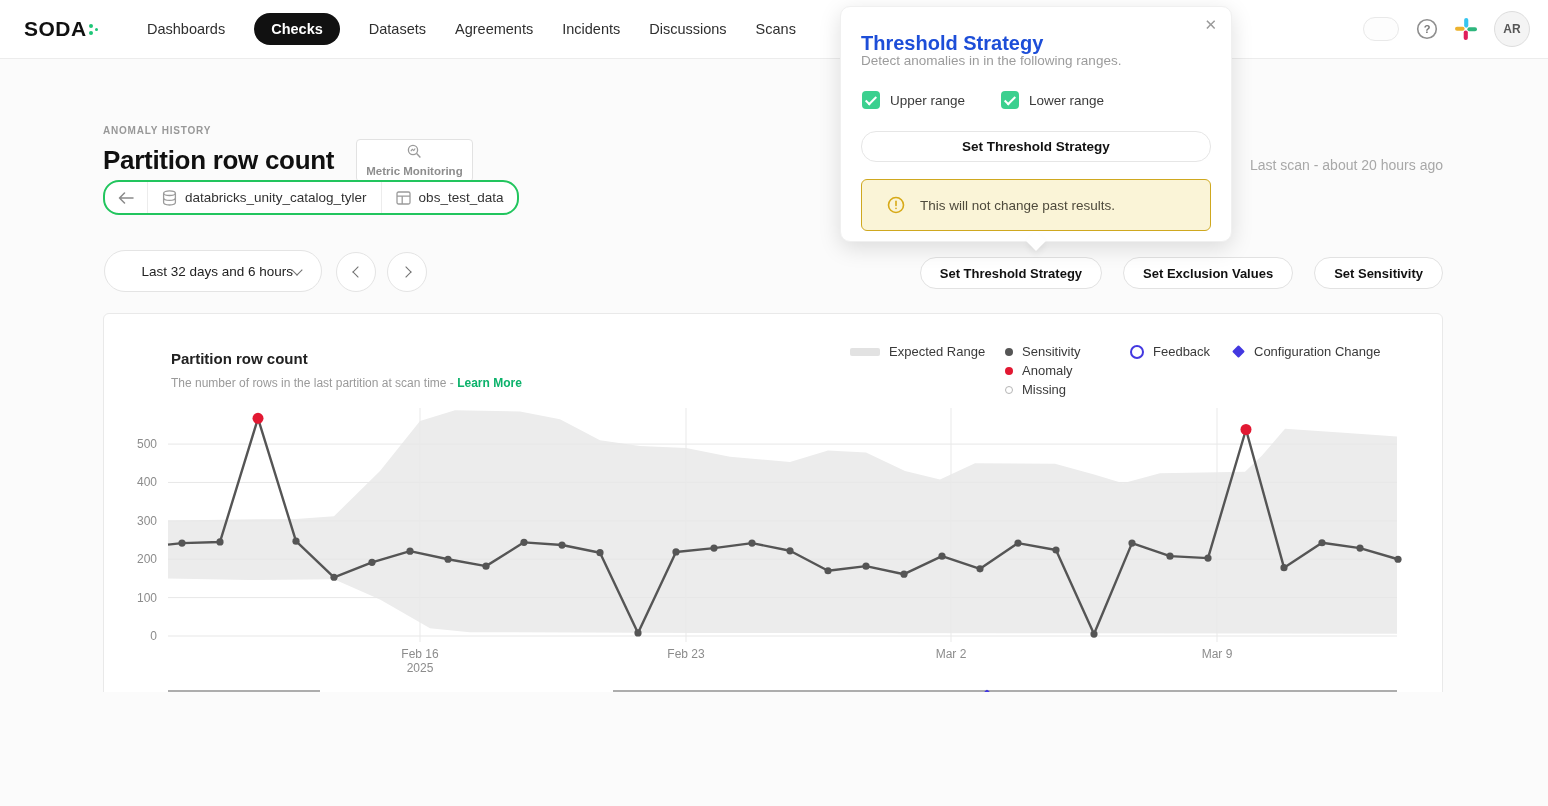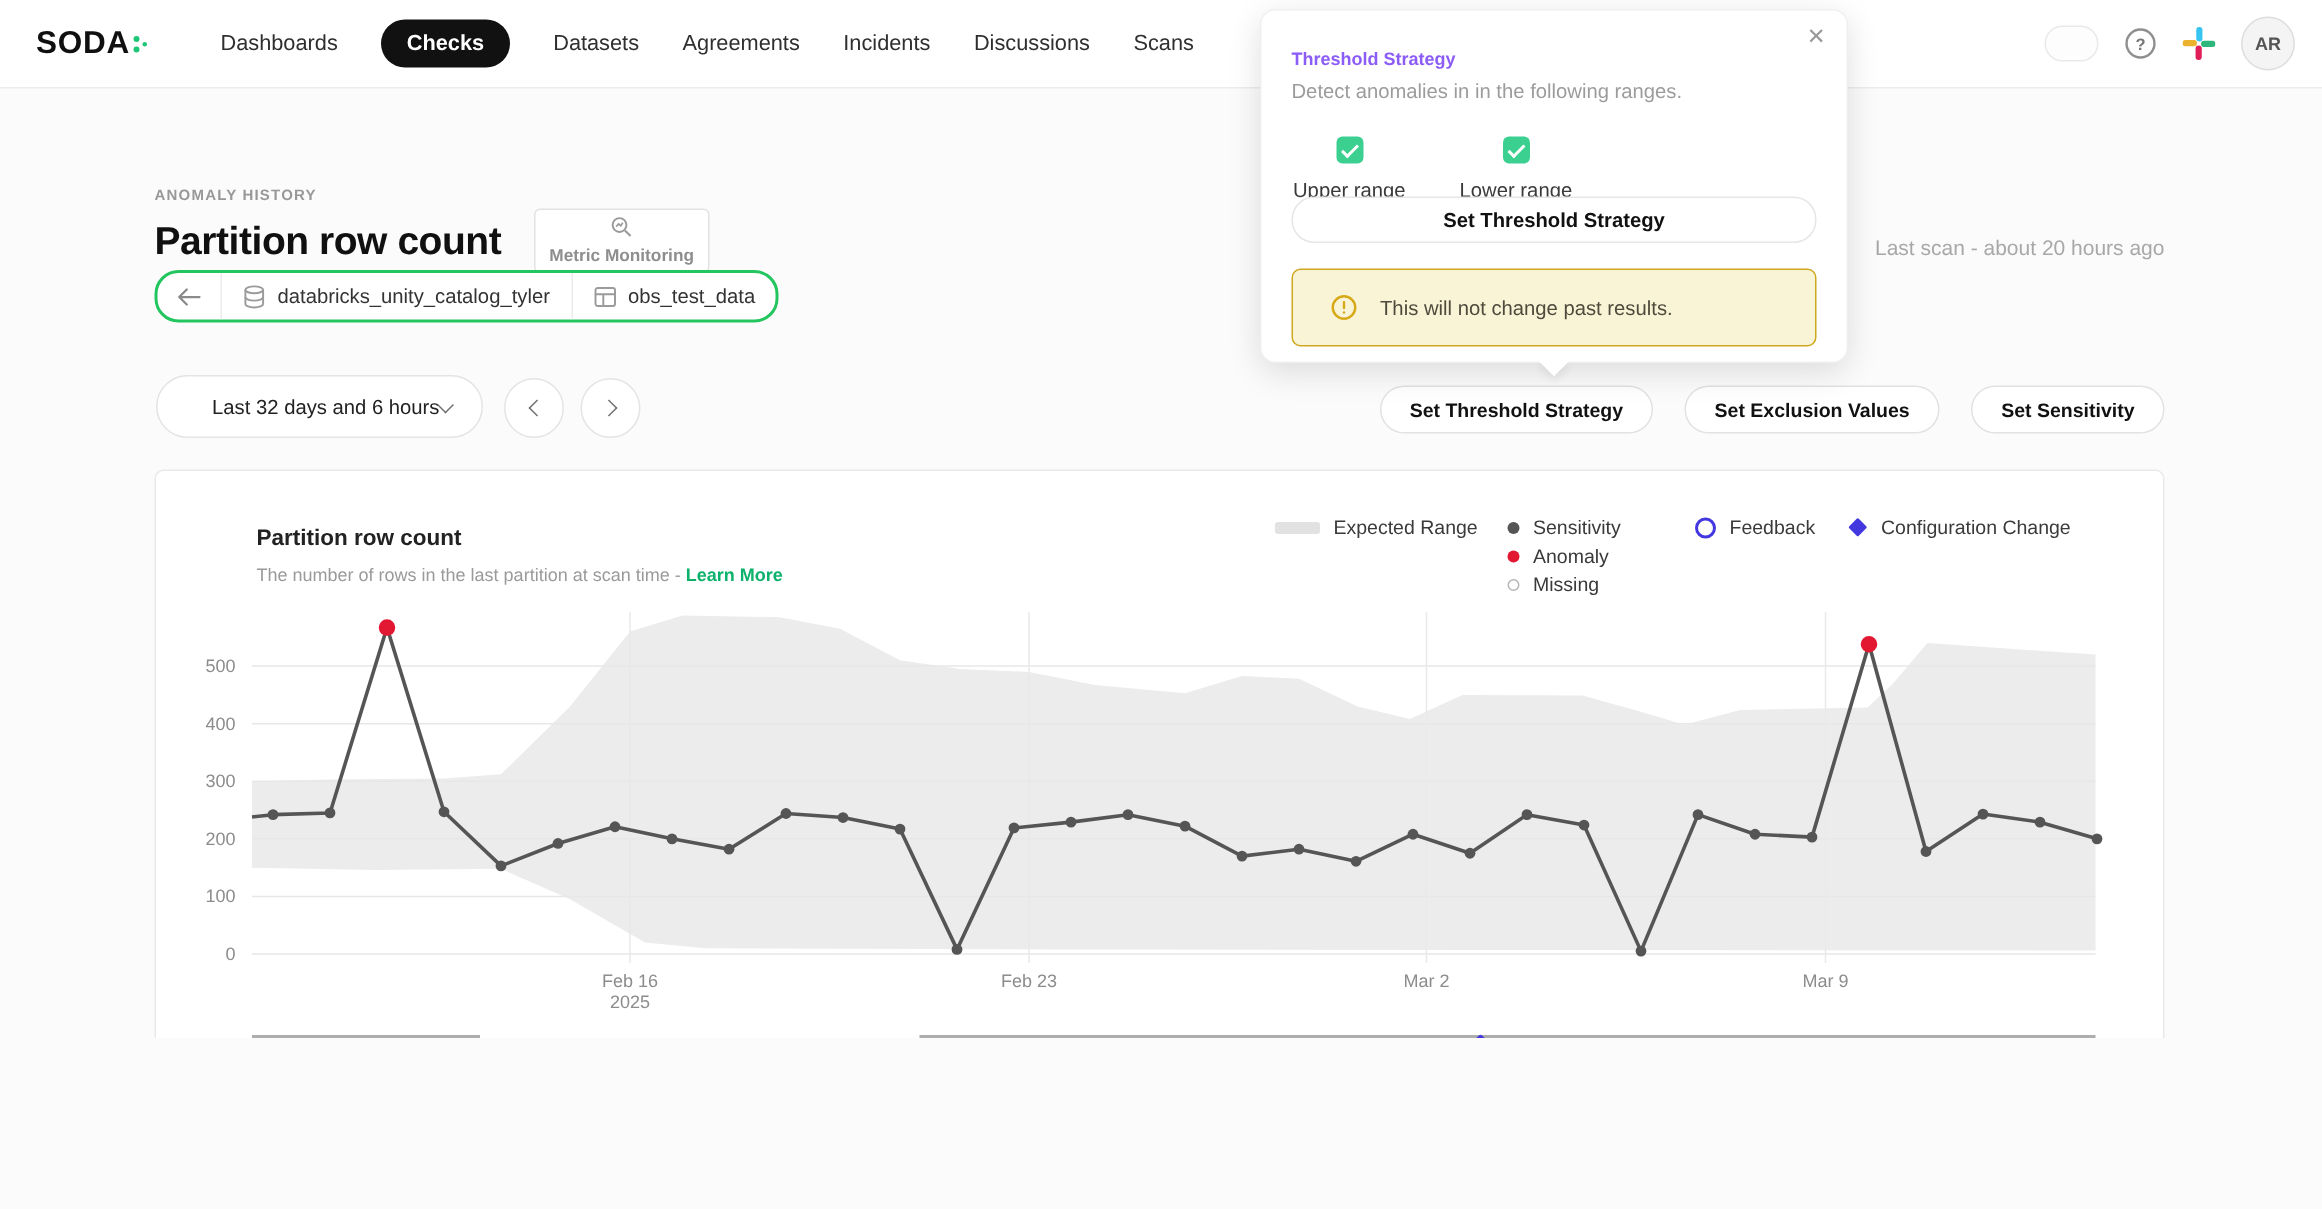--- a/index.html
+++ b/index.html
@@ -18,24 +18,24 @@
   .nav-item{font-size:14.5px;color:#2f2f2f;cursor:pointer;white-space:nowrap;}
   .nav-item.active{background:#111;color:#fff;padding:8px 17px;border-radius:18px;font-weight:600;}
   .nav-right{position:absolute;right:18px;top:0;height:58px;display:flex;align-items:center;gap:17px;}
   .nav-toggle{width:34px;height:22px;border-radius:12px;background:#fdfdfd;border:1px solid #e9e9e9;}
   .avatar{width:34px;height:34px;border-radius:50%;background:#f4f4f4;border:1px solid #ddd;display:flex;align-items:center;justify-content:center;font-size:12px;font-weight:700;color:#555;}
 
   
   .popover{position:absolute;left:840px;top:6px;width:390px;height:234px;background:#fff;border:1px solid #f0f0f0;border-radius:10px;box-shadow:0 6px 22px rgba(0,0,0,.13);z-index:40;}
   .popover-tail{position:absolute;bottom:-7px;left:188px;width:14px;height:14px;background:#fff;transform:rotate(45deg);box-shadow:3px 3px 6px rgba(0,0,0,.06);}
   .popover-close{position:absolute;top:10px;right:14px;font-size:15px;color:#9a9a9a;cursor:pointer;line-height:1;}
-  .popover-title{position:absolute;left:20px;top:25px;font-size:12px;font-weight:700;color:#8b5cf6;}
+  .popover-title{position:absolute;left:20px;top:25px;font-size:20px;font-weight:700;color:#1d4ed8;}
   .popover-desc{position:absolute;left:20px;top:46px;font-size:13.5px;color:#9c9c9c;}
   .cb-row{position:absolute;left:21px;top:84px;display:flex;align-items:center;gap:14px;}
-  .cb-item{display:flex;align-items:center;gap:10px;margin-right:22px;flex-direction:column;}
+  .cb-item{display:flex;align-items:center;gap:10px;margin-right:22px;}
   .cb{width:18px;height:18px;border-radius:4px;background:#3bd08f;position:relative;cursor:pointer;}
   .cb::after{content:"";position:absolute;left:6px;top:2.5px;width:4px;height:9px;border:solid #fff;border-width:0 2px 2px 0;transform:rotate(45deg);}
   .cb-label{font-size:13.5px;color:#3a3a3a;}
   .popover-cta{position:absolute;left:20px;right:20px;top:124px;height:29px;border:1px solid #e6e6e6;border-radius:15px;background:#fff;display:flex;align-items:center;justify-content:center;font-size:13.5px;font-weight:700;color:#111;cursor:pointer;}
   .popover-warning{position:absolute;left:20px;right:20px;top:172px;height:50px;background:#faf4d7;border:1.5px solid #cfa81f;border-radius:6px;display:flex;align-items:center;}
   .warning-icon{margin-left:25px;display:flex;}
   .warning-text{margin-left:15px;font-size:13.5px;color:#4e4a3c;}
 
   
   .eyebrow{position:absolute;left:103px;top:125px;font-size:10px;font-weight:700;letter-spacing:.8px;color:#989898;}

